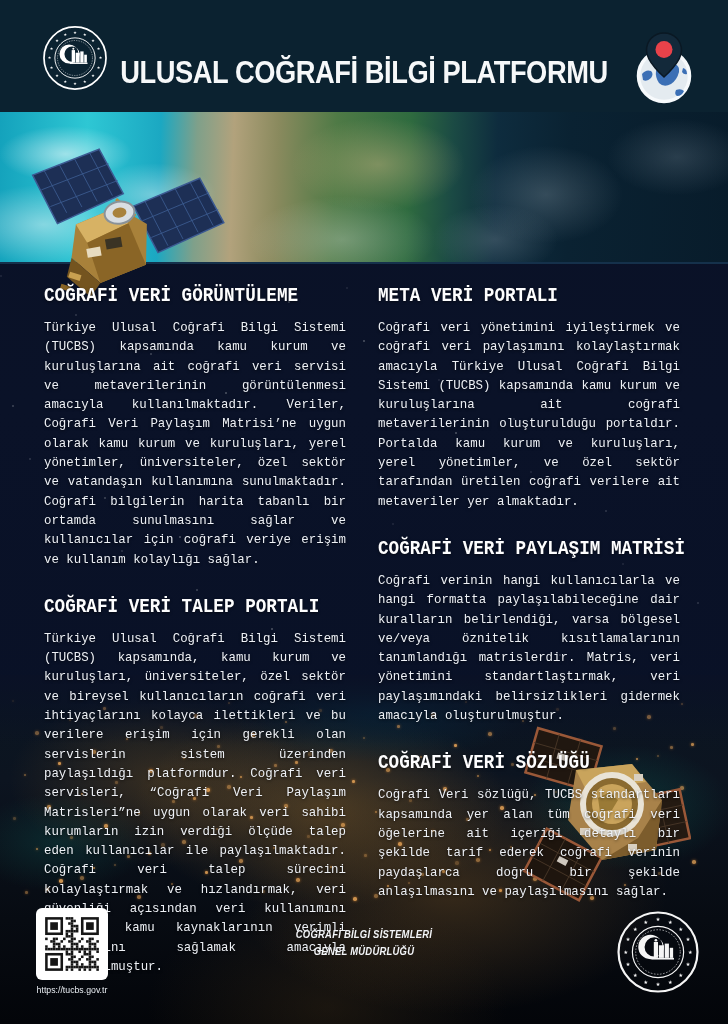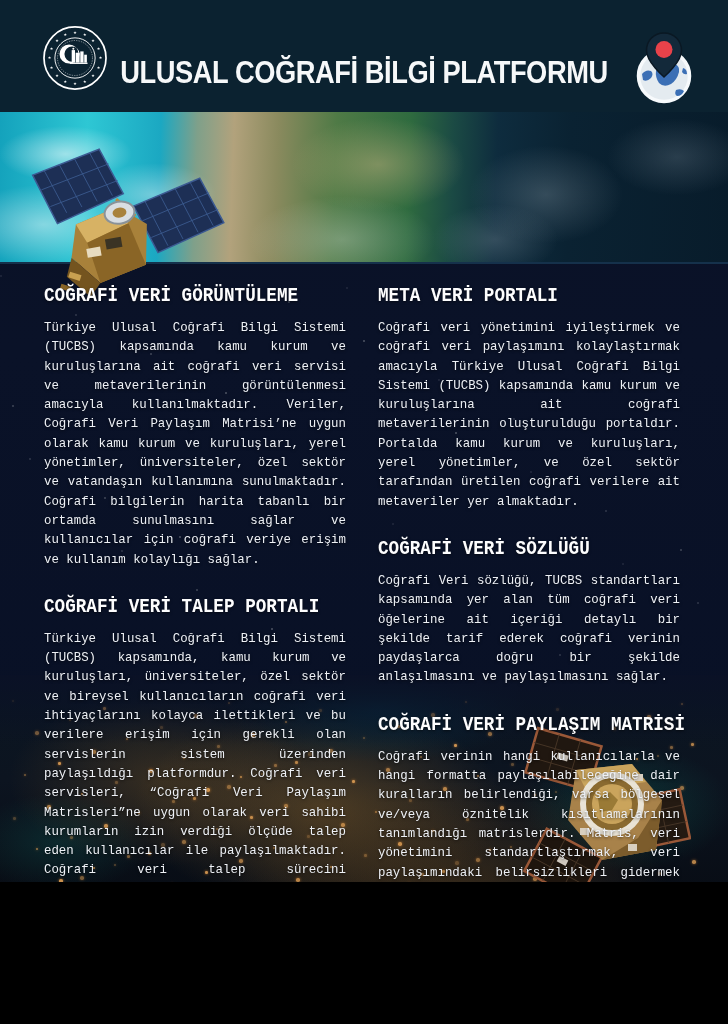--- a/index.html
+++ b/index.html
@@ -1,16 +1,16 @@
 <!DOCTYPE html>
 <html><head>
 <meta charset="utf-8">
 <style>
   html,body{margin:0;padding:0;background:#000;}
-  .page{position:relative;width:728px;height:882px;overflow:hidden;
+  .page{position:relative;width:728px;height:1024px;overflow:hidden;
         background:linear-gradient(180deg,#0a1126 0%,#0a1228 40%,#081025 100%);
         font-family:"Liberation Sans",sans-serif;color:#fff;}
 
   
   .header{position:absolute;left:0;top:0;width:728px;height:112px;background:#0b2230;z-index:6;}
   .title{position:absolute;left:0;right:0;top:34px;text-align:center;font-size:31px;font-weight:700;
          letter-spacing:-.5px;transform:scaleX(.88);transform-origin:50% 50%;white-space:nowrap;color:#f6f8f9;}
   .hdr-emblem{position:absolute;left:42px;top:25px;width:66px;height:66px;}
   .hdr-logo{position:absolute;left:628px;top:30px;width:72px;height:74px;}
 
@@ -386,26 +386,26 @@
         <h2>COĞRAFİ VERİ TALEP PORTALI</h2>
         <p>Türkiye Ulusal Coğrafi Bilgi Sistemi (TUCBS) kapsamında, kamu kurum ve kuruluşları, üniversiteler, özel sektör ve bireysel kullanıcıların coğrafi veri ihtiyaçlarını kolayca ilettikleri ve bu verilere erişim için gerekli olan servislerin sistem üzerinden paylaşıldığı platformdur. Coğrafi veri servisleri, “Coğrafi Veri Paylaşım Matrisleri”ne uygun olarak veri sahibi kurumların izin verdiği ölçüde talep eden kullanıcılar ile paylaşılmaktadır. Coğrafi veri talep sürecini kolaylaştırmak ve hızlandırmak, veri güvenliği açısından veri kullanımını izlemek, kamu kaynaklarının verimli kullanımını sağlamak amacıyla oluşturulmuştur.</p>
       </article>
     </section>
     <section class="col right">
       <article>
         <h2>META VERİ PORTALI</h2>
         <p>Coğrafi veri yönetimini iyileştirmek ve coğrafi veri paylaşımını kolaylaştırmak amacıyla Türkiye Ulusal Coğrafi Bilgi Sistemi (TUCBS) kapsamında kamu kurum ve kuruluşlarına ait coğrafi metaverilerinin oluşturulduğu portaldır. Portalda kamu kurum ve kuruluşları, yerel yönetimler, ve özel sektör tarafından üretilen coğrafi verilere ait metaveriler yer almaktadır.</p>
       </article>
       <article>
+        <h2>COĞRAFİ VERİ PAYLAŞIM MATRİSİ</h2>
+        <p>Coğrafi verinin hangi kullanıcılarla ve hangi formatta paylaşılabileceğine dair kuralların belirlendiği, varsa bölgesel ve/veya öznitelik kısıtlamalarının tanımlandığı matrislerdir. Matris, veri yönetimini standartlaştırmak, veri paylaşımındaki belirsizlikleri gidermek amacıyla oluşturulmuştur.</p>
+      </article>
+      <article>
         <h2>COĞRAFİ VERİ SÖZLÜĞÜ</h2>
         <p>Coğrafi Veri sözlüğü, TUCBS standartları kapsamında yer alan tüm coğrafi veri öğelerine ait içeriği detaylı bir şekilde tarif ederek coğrafi verinin paydaşlarca doğru bir şekilde anlaşılmasını ve paylaşılmasını sağlar.</p>
-      </article>
-      <article>
-        <h2>COĞRAFİ VERİ PAYLAŞIM MATRİSİ</h2>
-        <p>Coğrafi verinin hangi kullanıcılarla ve hangi formatta paylaşılabileceğine dair kuralların belirlendiği, varsa bölgesel ve/veya öznitelik kısıtlamalarının tanımlandığı matrislerdir. Matris, veri yönetimini standartlaştırmak, veri paylaşımındaki belirsizlikleri gidermek amacıyla oluşturulmuştur.</p>
       </article>
     </section>
   </main>
 
   <div class="qr-card">
     <svg viewBox="0 0 25 25">
       <rect x="0" y="0" width="25" height="25" fill="#fff"></rect>
       <g fill="#161616">
         <rect x="2" y="2" width="7" height="7"></rect>
           <rect x="16" y="2" width="7" height="7"></rect>

